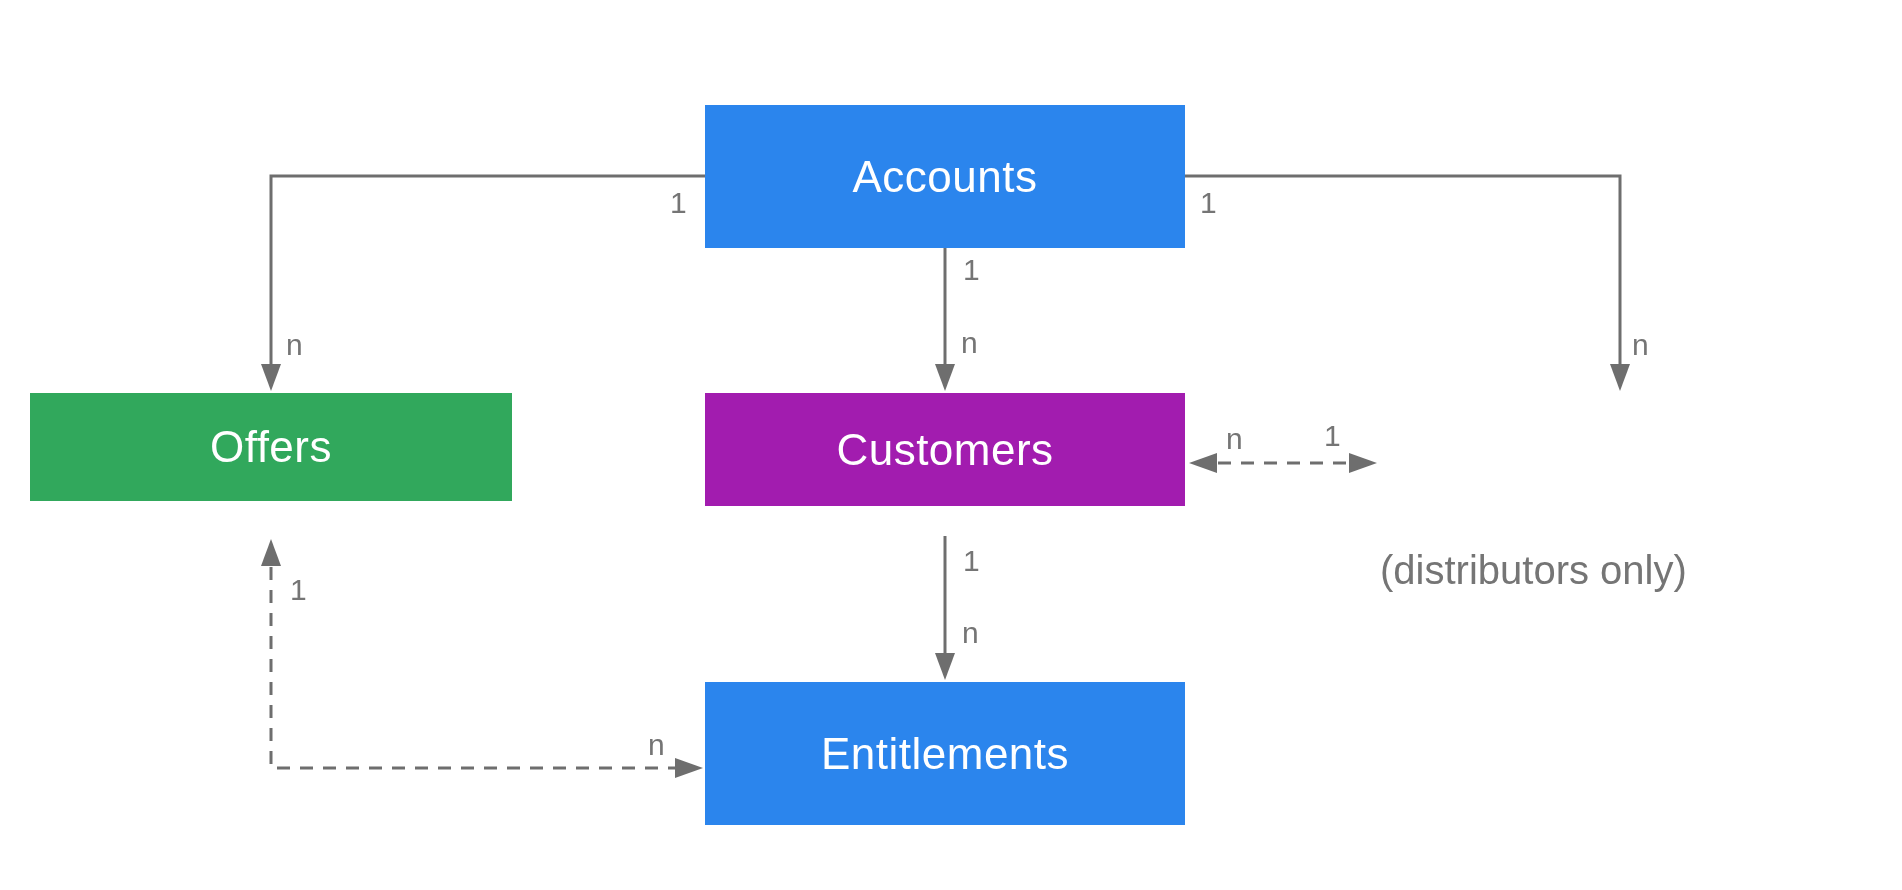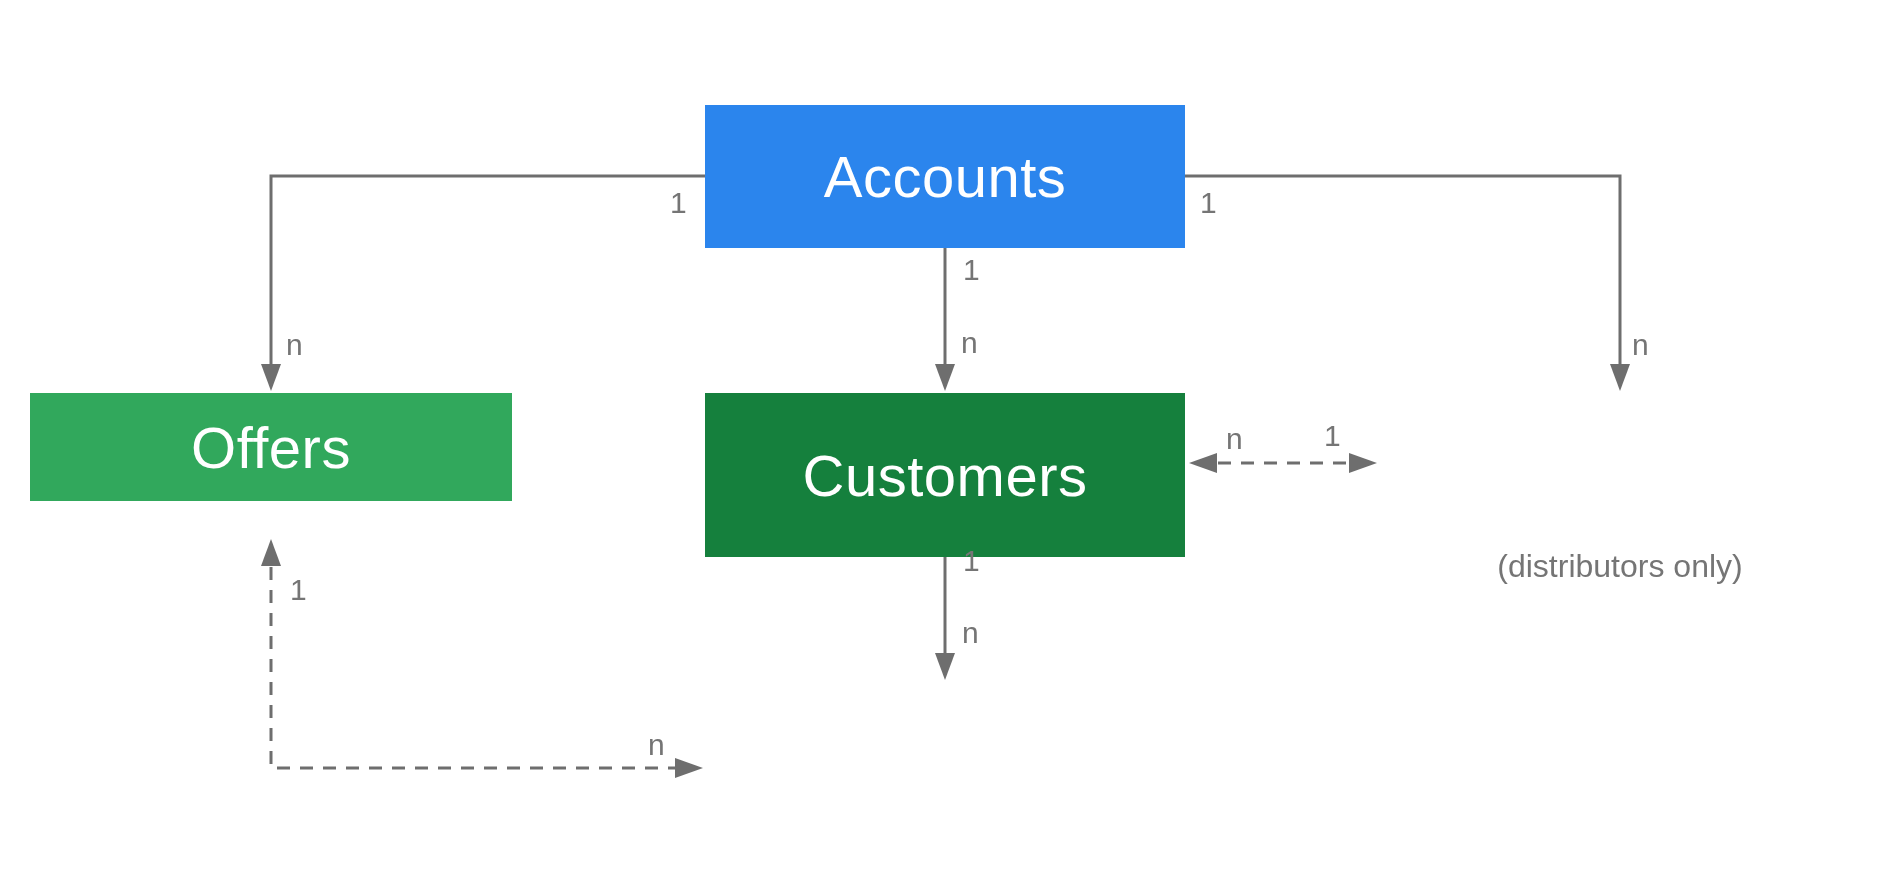--- a/index.html
+++ b/index.html
@@ -27,37 +27,36 @@
   .arrowhead {
     fill: #6e6e6e;
     stroke: none;
   }
   .node {
     position: absolute;
     display: flex;
     align-items: center;
     justify-content: center;
     color: #ffffff;
-    font-size: 58px;
+    font-size: 44px;
     font-weight: 400;
     letter-spacing: 0.5px;
     white-space: nowrap;
   }
   .edge-label {
     position: absolute;
     font-size: 30px;
     line-height: 1;
     color: #757575;
     white-space: nowrap;
   }
   .node-caption {
     position: absolute;
-    font-size: 32px;
+    font-size: 40px;
     color: #757575;
-    text-align: center;
     white-space: nowrap;
   }
 </style>
 </head>
 <body>
 
 <div id="canvas">
 
   <svg id="edges-svg" viewBox="0 0 1902 890" xmlns="http://www.w3.org/2000/svg">
 
@@ -91,23 +90,24 @@
       <polyline class="edge-line dashed" points="271,567 271,768 676,768"></polyline>
       <polygon class="arrowhead" points="271,539 261,566 281,566"></polygon>
       <polygon class="arrowhead" points="703,768 675,758 675,778"></polygon>
     </g>
   </svg>
 
   <div class="node" style="left: 705px; top: 105px; width: 480px; height: 143px; background-color: rgb(43, 133, 237);">Accounts</div>
 
   <div class="node" style="left: 30px; top: 393px; width: 482px; height: 108px; background-color: rgb(49, 168, 92);">Offers</div>
 
-  <div class="node" style="left: 705px; top: 393px; width: 480px; height: 164px; background-color: #15803d;">Customers</div>
+  <div class="node" style="left: 705px; top: 393px; width: 480px; height: 113px; background-color: #a21caf;">Customers</div>
 
 
+  <div class="node" style="left: 705px; top: 682px; width: 480px; height: 143px; background-color: rgb(43, 133, 237);">Entitlements</div>
 
   <div class="node-caption" style="left:1380px; top:548px; width:480px;">(distributors only)</div>
 
   <span class="edge-label" style="left:670px; top:188px;">1</span>
   <span class="edge-label" style="left:286px; top:330px;">n</span>
 
   <span class="edge-label" style="left:963px; top:255px;">1</span>
   <span class="edge-label" style="left:961px; top:328px;">n</span>
 
   <span class="edge-label" style="left:1200px; top:188px;">1</span>

